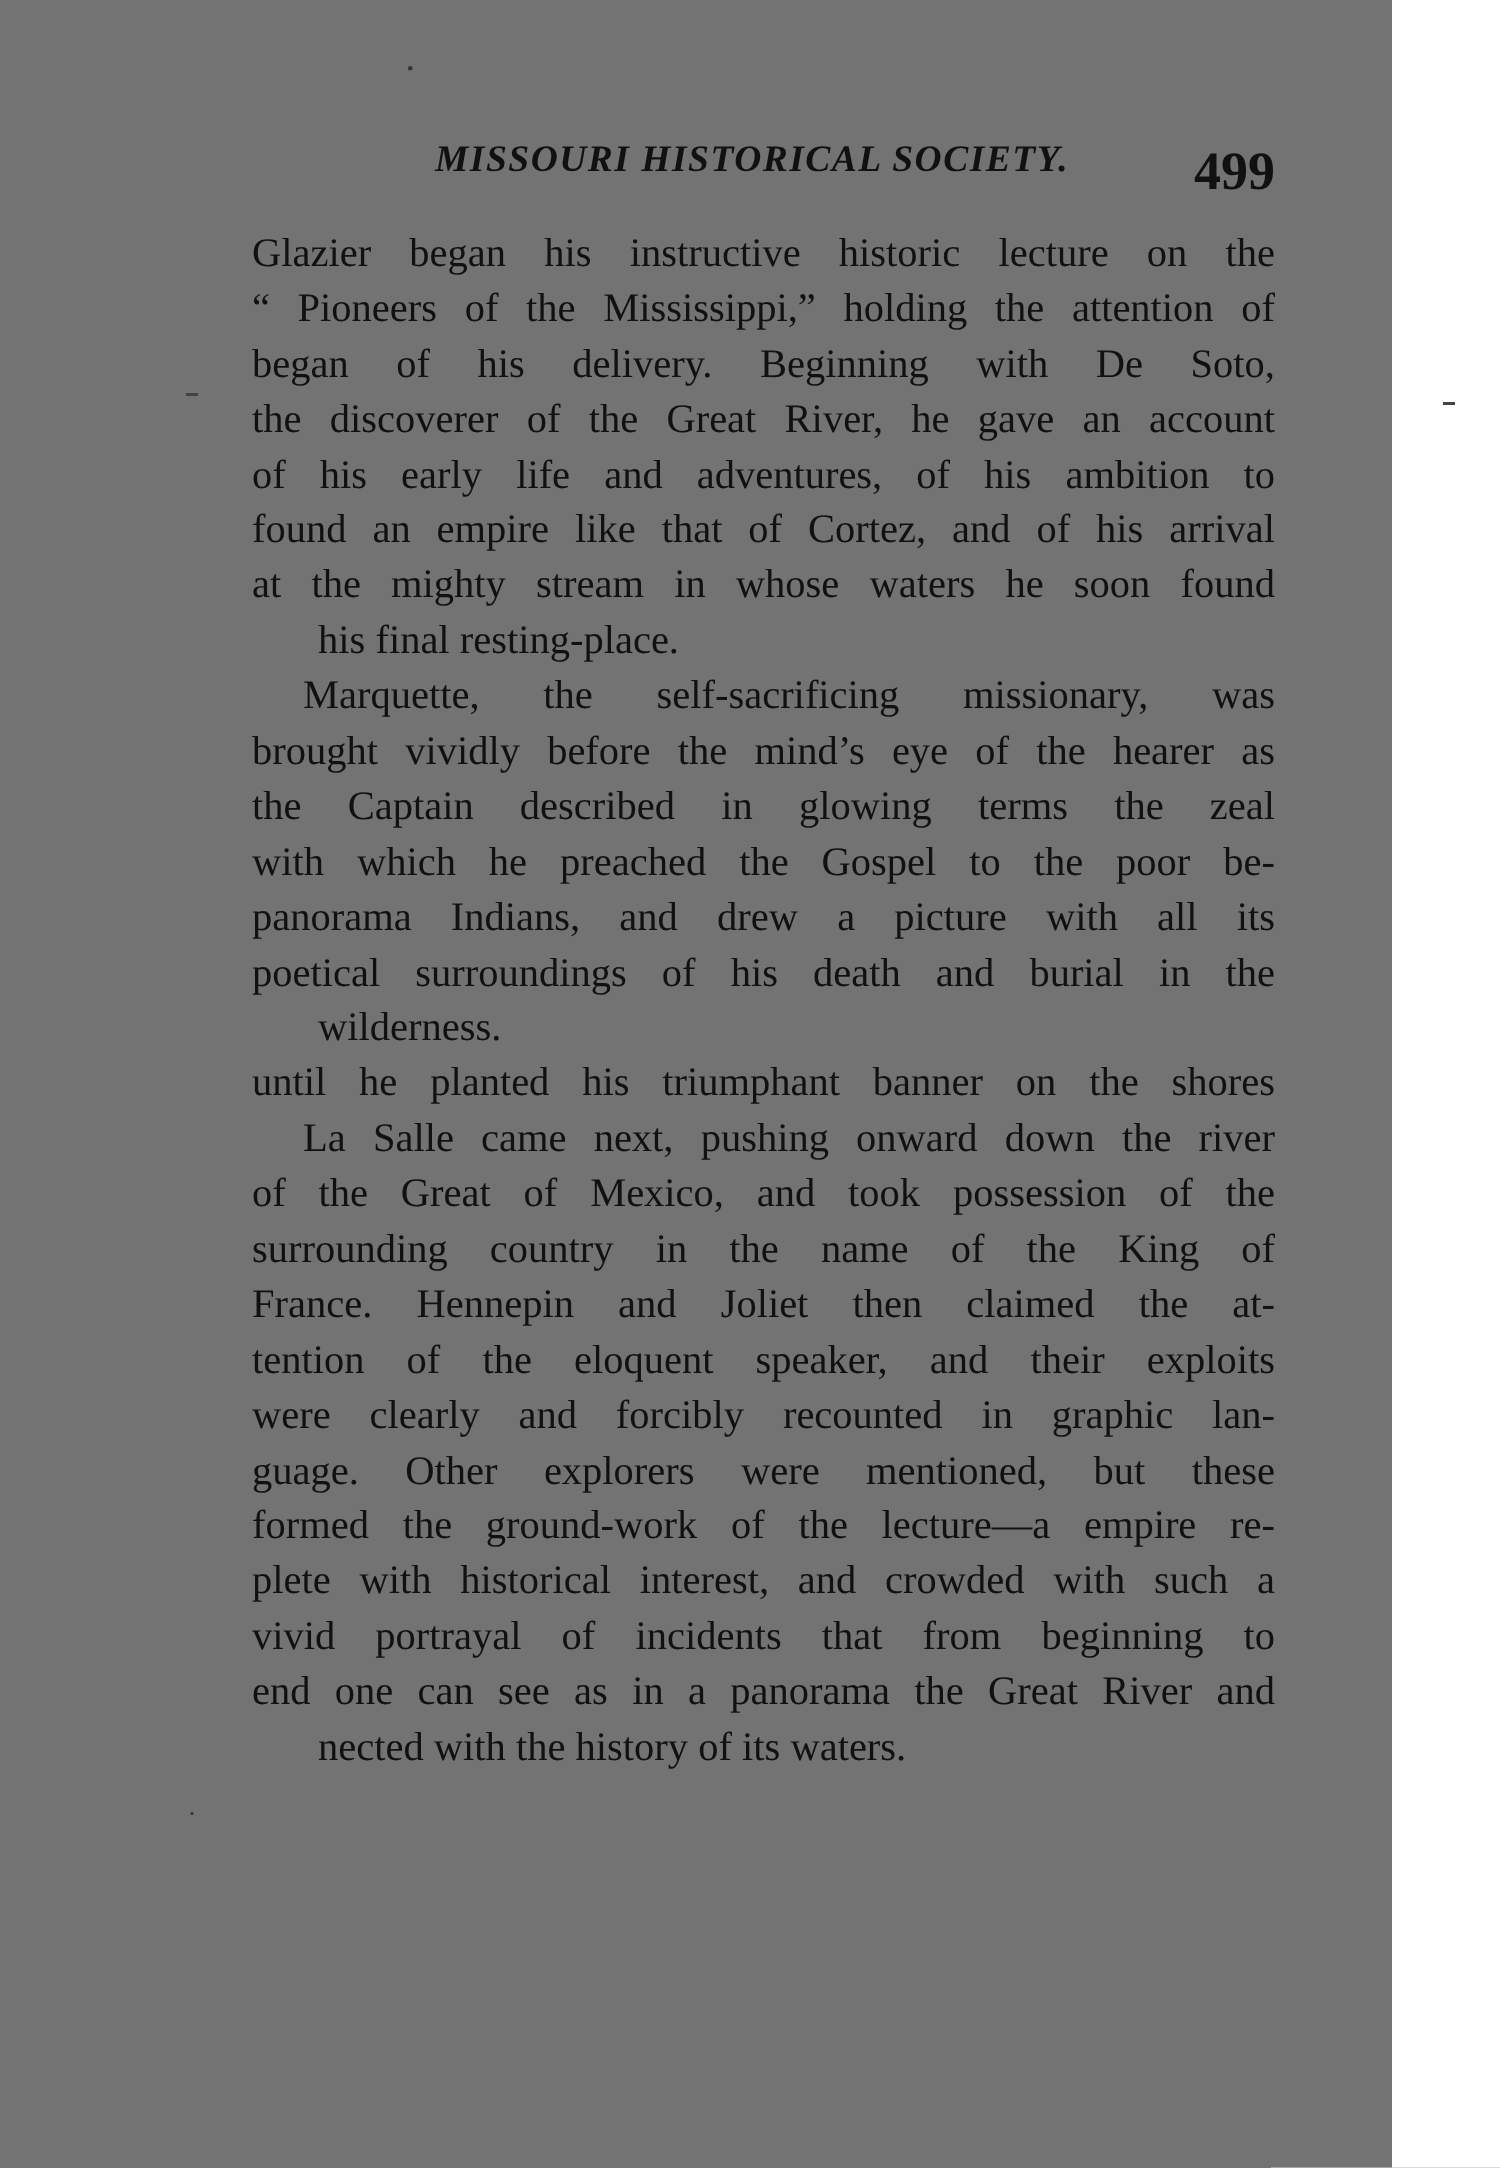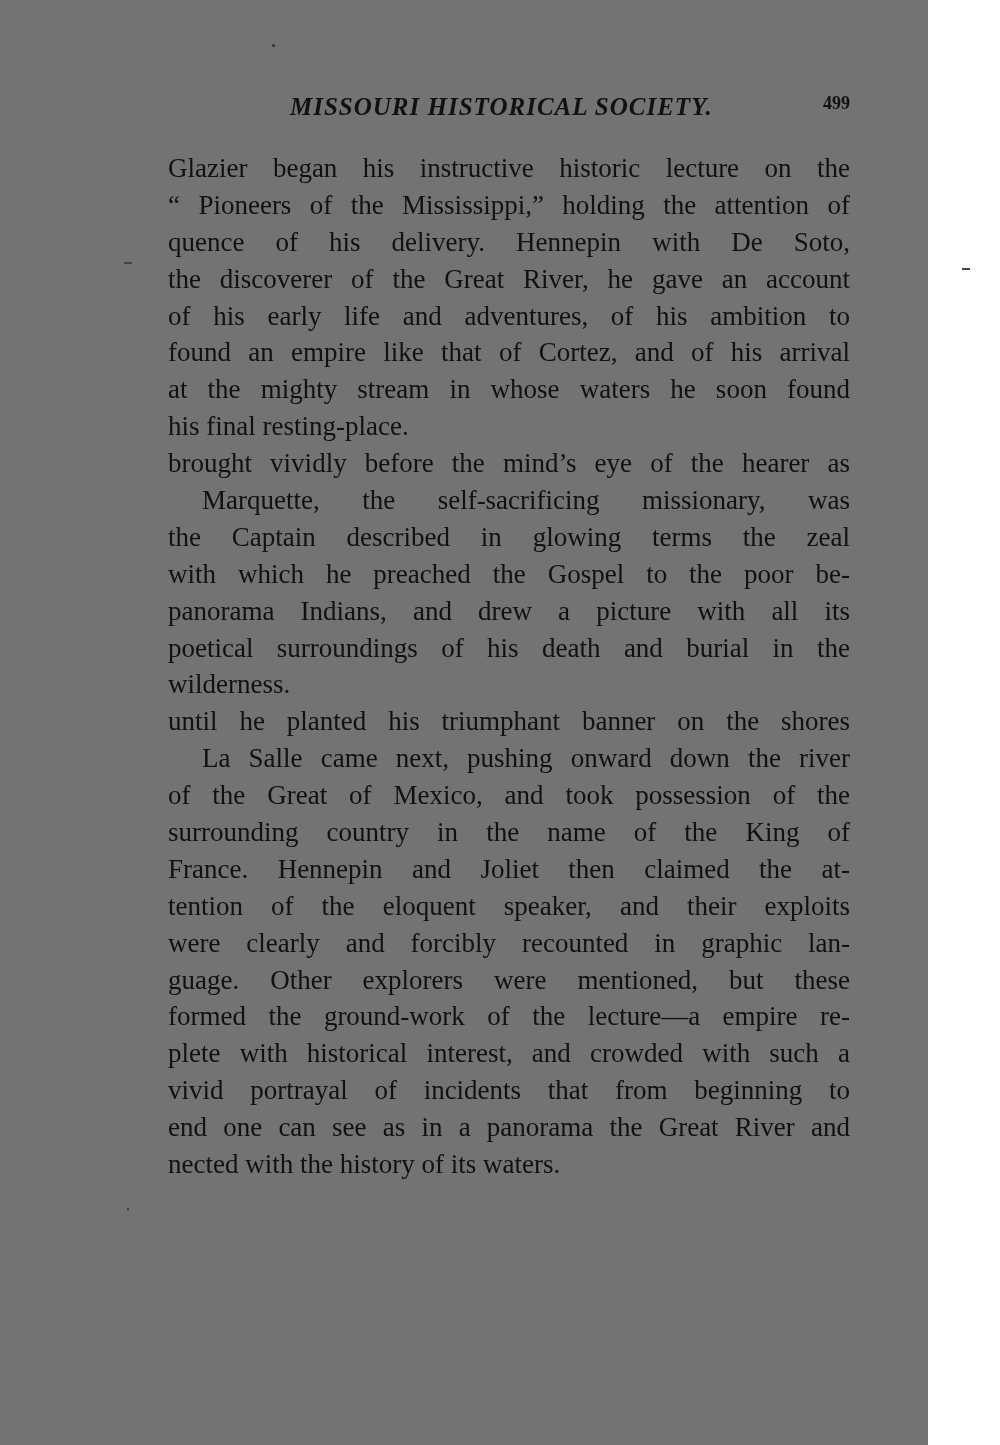--- a/index.html
+++ b/index.html
@@ -37,21 +37,21 @@
       font-style: italic;
       font-weight: bold;
       font-size: 25px;
       letter-spacing: 1px;
     }
     .page-number {
       position: absolute;
       right: 0;
       top: 0;
       font-weight: bold;
-      font-size: 18px;
+      font-size: 36px;
     }
     .body-text {
       position: absolute;
       left: 168px;
       top: 150px;
       width: 682px;
     }
     .line {
       display: block;
       height: 36.9px;
@@ -60,20 +60,21 @@
       text-align: justify;
       text-align-last: justify;
       white-space: nowrap;
       overflow: visible;
     }
     .line.indent {
       padding-left: 34px;
     }
     .line.last {
       text-align-last: left;
+      margin-left: 44px;
     }
     .speck {
       position: absolute;
       width: 3px;
       height: 3px;
       background: #333;
       border-radius: 50%;
     }
     .dash-mark {
       position: absolute;
@@ -95,31 +96,31 @@
   <div class="running-head">
     <span class="head-title">MISSOURI HISTORICAL SOCIETY.</span>
     <span class="page-number">499</span>
   </div>
 
   <div class="body-text">
 
     <div>
       <span class="line">Glazier began his instructive historic lecture on the</span>
       <span class="line">“ Pioneers of the Mississippi,” holding the attention of</span>
-      <span class="line">quence of his delivery.  Hennepin with De Soto,</span>
+      <span class="line">began of his delivery.  Beginning with De Soto,</span>
       <span class="line">the discoverer of the Great River, he gave an account</span>
       <span class="line">of his early life and adventures, of his ambition to</span>
       <span class="line">found an empire like that of Cortez, and of his arrival</span>
       <span class="line">at the mighty stream in whose waters he soon found</span>
       <span class="line last">his final resting-place.</span>
     </div>
 
     <div>
+      <span class="line indent">Marquette, the self-sacrificing missionary, was</span>
       <span class="line">brought vividly before the mind’s eye of the hearer as</span>
-      <span class="line indent">Marquette, the self-sacrificing missionary, was</span>
       <span class="line">the Captain described in glowing terms the zeal</span>
       <span class="line">with which he preached the Gospel to the poor be-</span>
       <span class="line">panorama Indians, and drew a picture with all its</span>
       <span class="line">poetical surroundings of his death and burial in the</span>
       <span class="line last">wilderness.</span>
     </div>
 
     <div>
       <span class="line">until he planted his triumphant banner on the shores</span>
       <span class="line indent">La Salle came next, pushing onward down the river</span>

